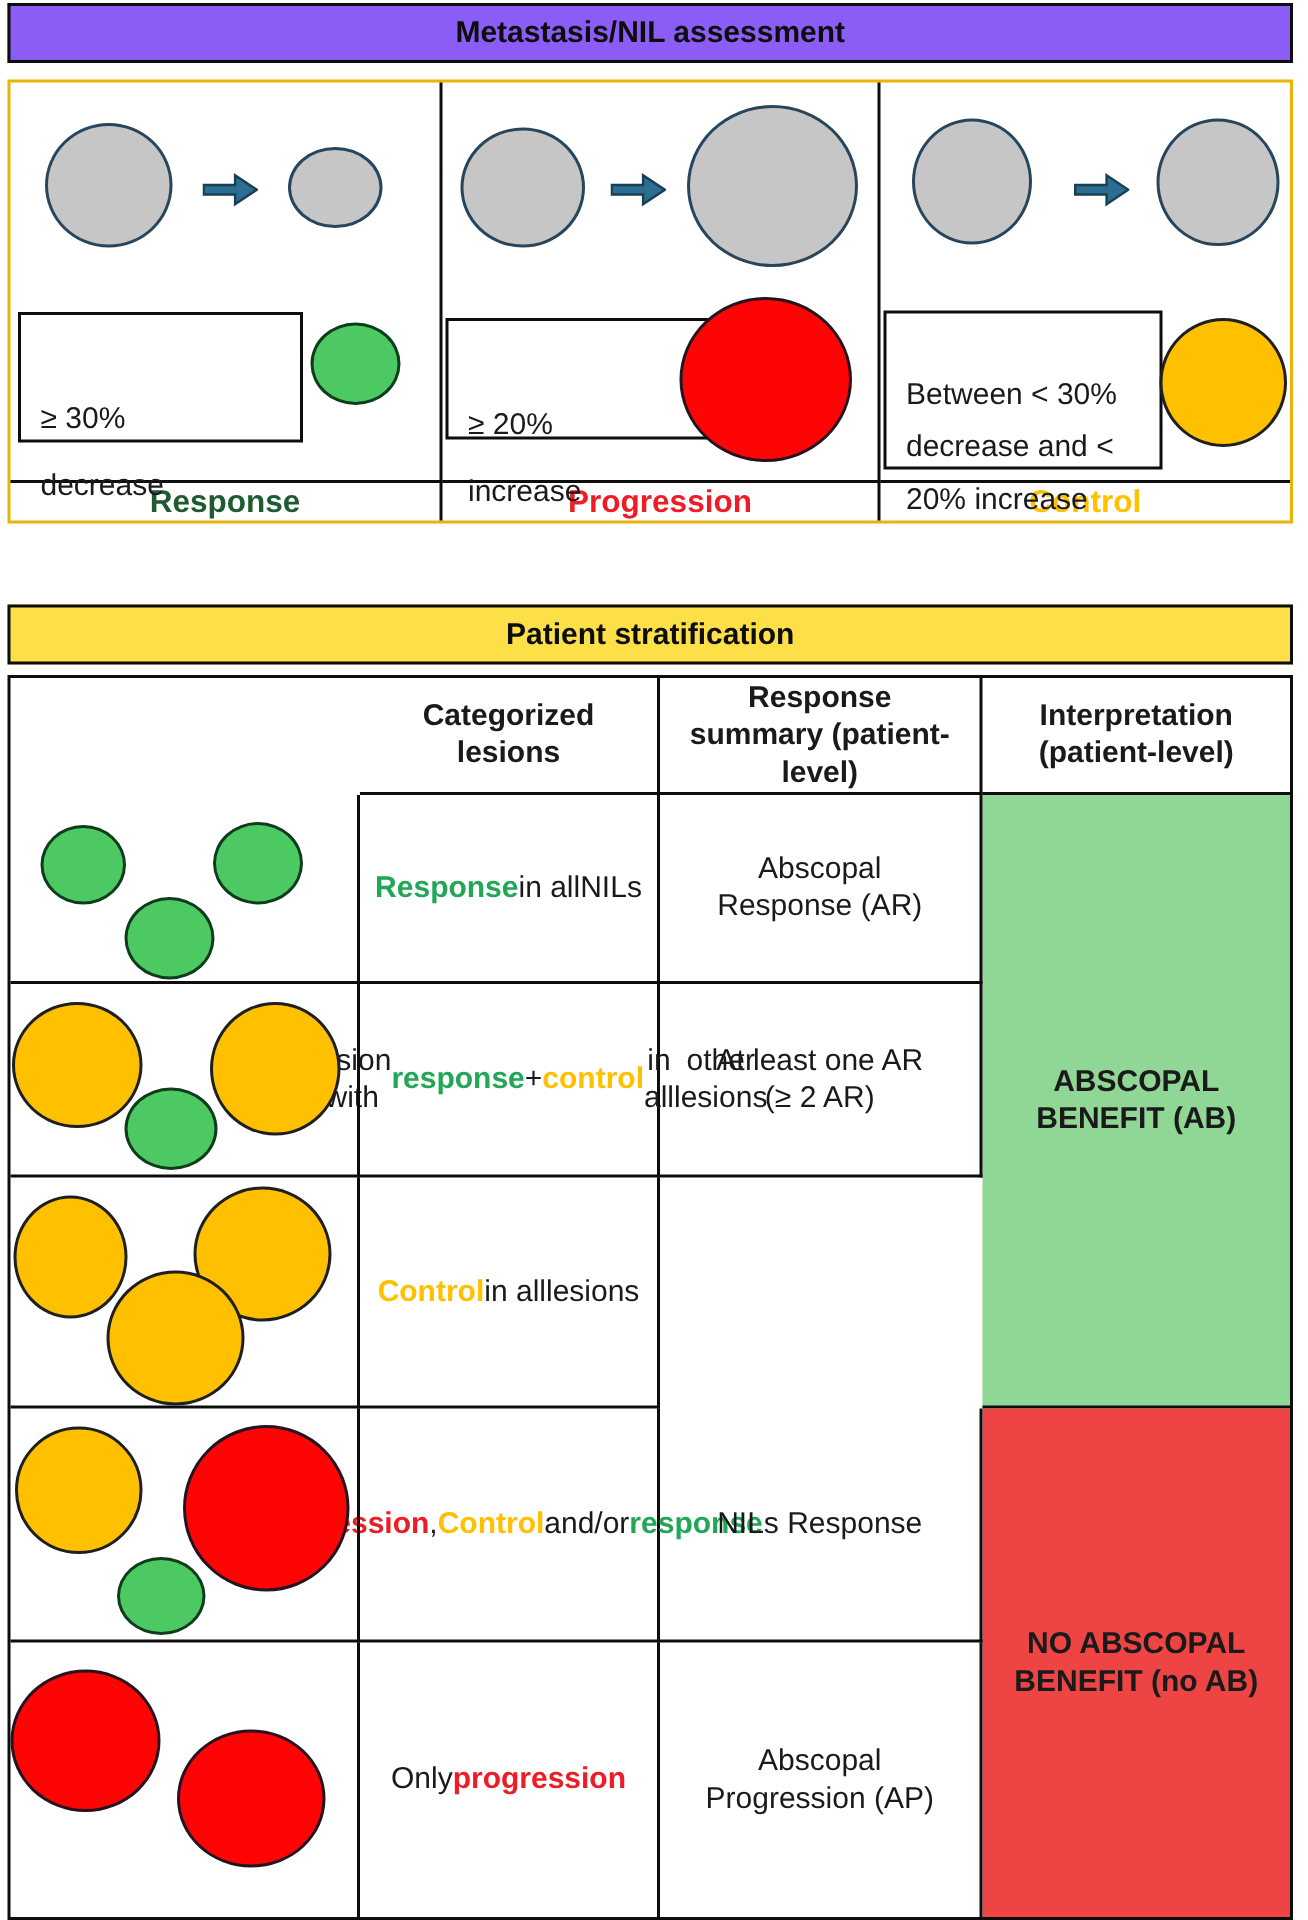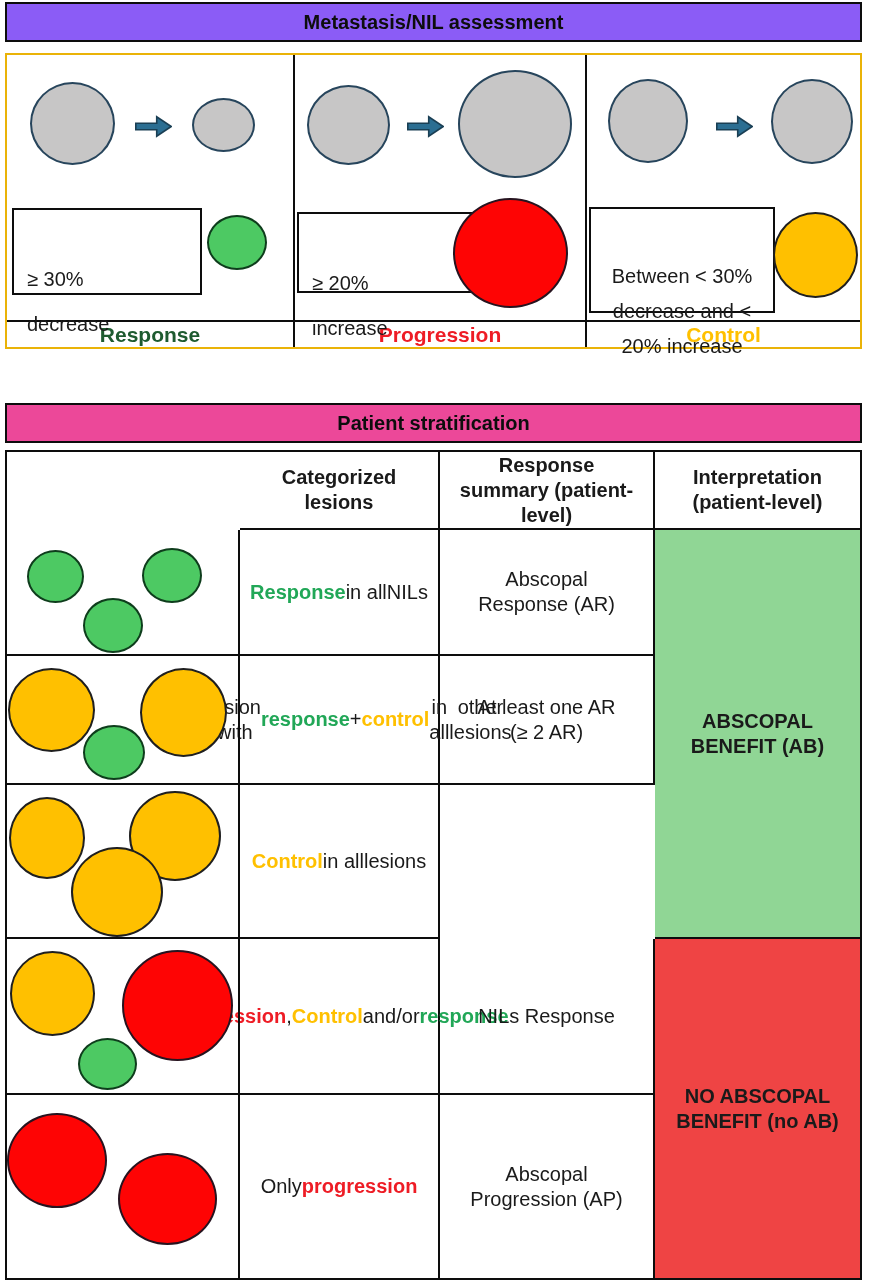--- a/index.html
+++ b/index.html
@@ -19,21 +19,21 @@
             border:2px solid #eab308; display:grid;
             grid-template-columns:288px 292px 1fr; grid-template-rows:1fr 27px; }
   .t1cell { position:relative; border-right:2px solid #0d0d0d; }
   .t1cell.last, .t1label.last { border-right:none; }
   .t1label { border-right:2px solid #0d0d0d; border-top:2px solid #0d0d0d;
              display:flex; align-items:center; justify-content:center;
              font-weight:bold; font-size:21px; }
   .critbox { position:absolute; background:#fff; border:2px solid #0d0d0d;
              font-size:20px; white-space:pre-line; }
   .crit2 { line-height:45px; padding:2px 13px; }
-  .crit3 { line-height:35px; padding:15px 13px;text-align:center; }
+  .crit3 { line-height:35px; padding:2px 13px; }
   .c1 .critbox { left:5px;  top:153px; width:190px; height:87px; }
   .c2 .critbox { left:2px;  top:157px; width:178px; height:81px; }
   .c3 .critbox { left:2px;  top:152px; width:186px; height:106px; }
 
   
   .table2 { position:absolute; left:5px; top:450px; width:857px; height:830px;
             border:2px solid #0d0d0d; display:grid;
             grid-template-columns:233px 200px 215px 1fr;
             grid-template-rows:78px 126px 129px 154px 156px 1fr; }
   .t2cell { border-right:2px solid #0d0d0d; border-bottom:2px solid #0d0d0d;
@@ -104,21 +104,21 @@
           </svg>
           <div class="ellipse" style="background-color: rgb(199, 198, 198); border-color: rgb(39, 69, 92); position: absolute; left: 184px; top: 24px; width: 82px; height: 85px;"></div>
           <div class="ellipse" style="background-color: rgb(255, 192, 0); border-color: rgb(31, 31, 31); position: absolute; left: 186px; top: 157px; width: 85px; height: 86px;"></div>
         </div>
     </div>
     <div class="t1label" style="color: rgb(30, 91, 48);">Response</div>
     <div class="t1label" style="color: rgb(238, 28, 37);">Progression</div>
     <div class="t1label last" style="color: rgb(255, 192, 0);">Control</div>
   </div>
 
-  <div class="bar bar2" style="background-color: #ec4899;">
+  <div class="bar bar2" style="background-color: #fde047;">
     <span>Patient stratification</span>
   </div>
 
   <div class="table2">
 
     <div class="t2cell t2head g2 preline">Categorized
 lesions</div>
     <div class="t2cell t2head g3 preline">Response
 summary (patient-
 level)</div>

